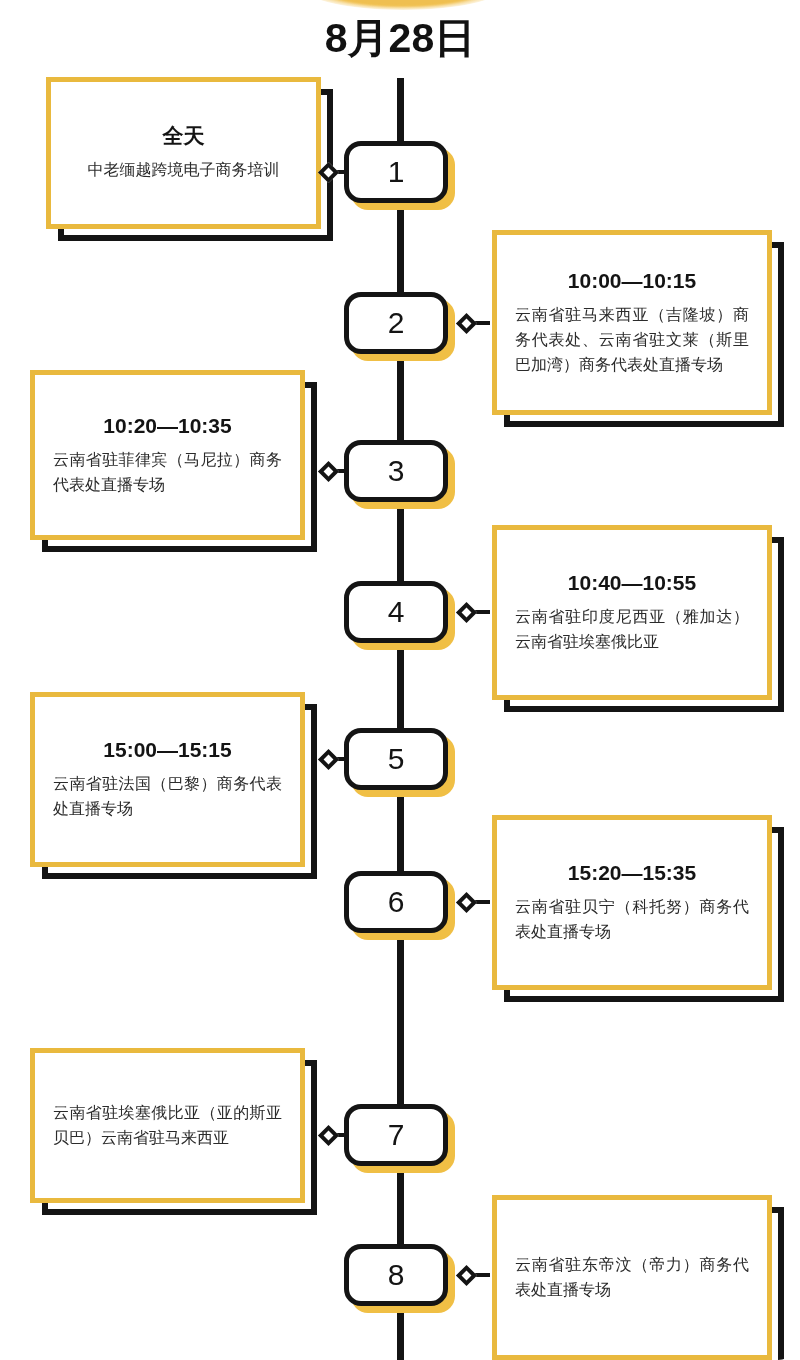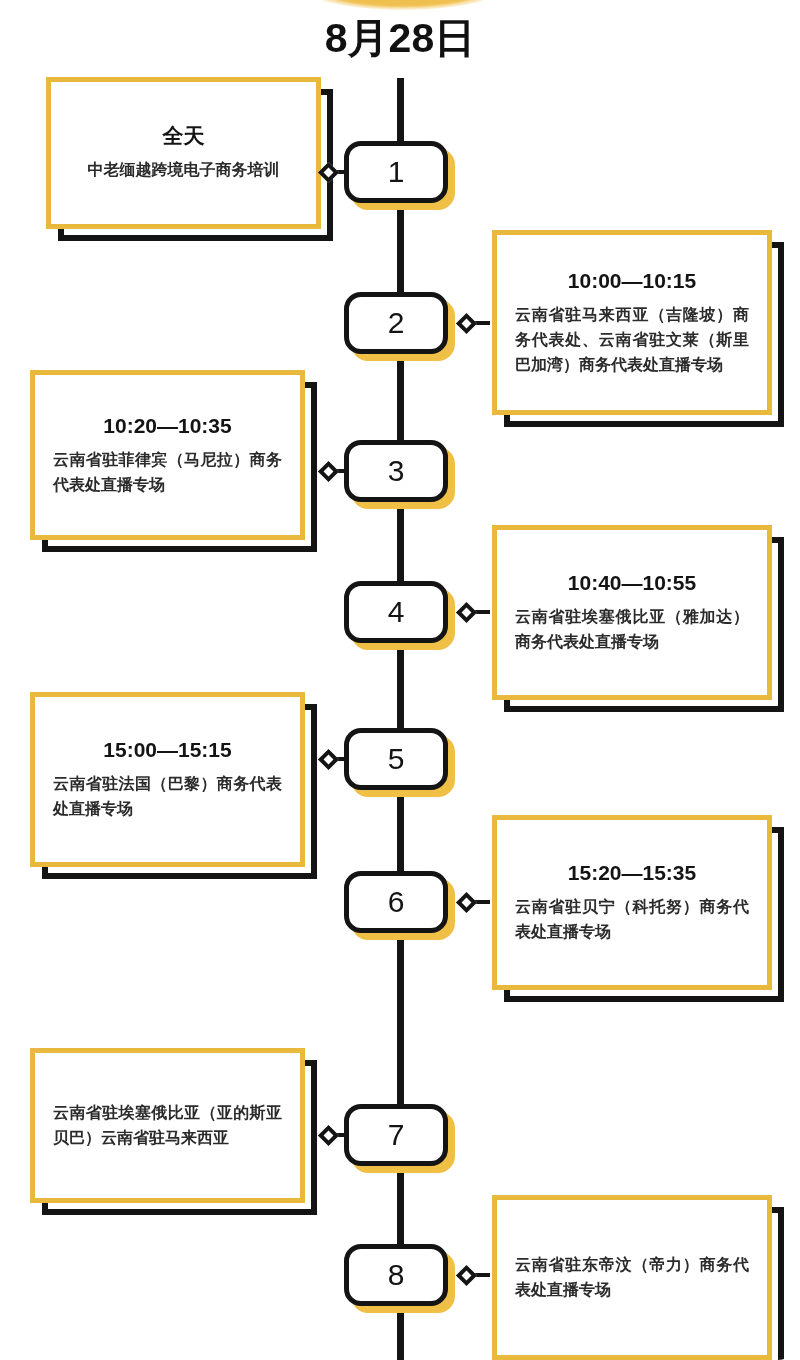--- a/index.html
+++ b/index.html
@@ -162,21 +162,21 @@
     font-size: 21px;
     font-weight: 700;
     color: #141414;
     text-align: center;
     line-height: 1.25;
     margin-bottom: 9px;
     letter-spacing: 0px;
   }
   .card-desc {
     font-size: 16px;
-    font-weight: 700;
+    font-weight: 400;
     color: #2b2b2b;
     line-height: 1.55;
     text-align: justify;
     text-align-last: left;
     letter-spacing: 0px;
   }
   .card-desc.centered { text-align: center; text-align-last: center; }
 </style>
 </head>
 <body>
@@ -245,21 +245,21 @@
     <div class="node-box">
       <span class="node-num">3</span>
     </div>
   </div>
 
   <div class="card" style="left:492px; top:525px; width:280px; height:175px;padding-left:41px;">
     <div class="card-shadow"></div>
     <div class="card-shadow-mask"></div>
     <div class="card-body">
       <div class="card-time">10:40—10:55</div>
-      <div class="card-desc">云南省驻埃塞俄比亚（雅加达）商务代表处直播专场</div>
+      <div class="card-desc">云南省驻印度尼西亚（雅加达）云南省驻埃塞俄比亚</div>
     </div>
   </div>
   <div class="conn" style="left:459px; top:601px; flex-direction:row;">
     <div class="dia"></div>
     <div class="stem" style="width:16px;"></div>
   </div>
   <div class="node" style="left:344px; top:581px;">
     <div class="node-shadow"></div>
     <div class="node-box">
       <span class="node-num">4</span>

